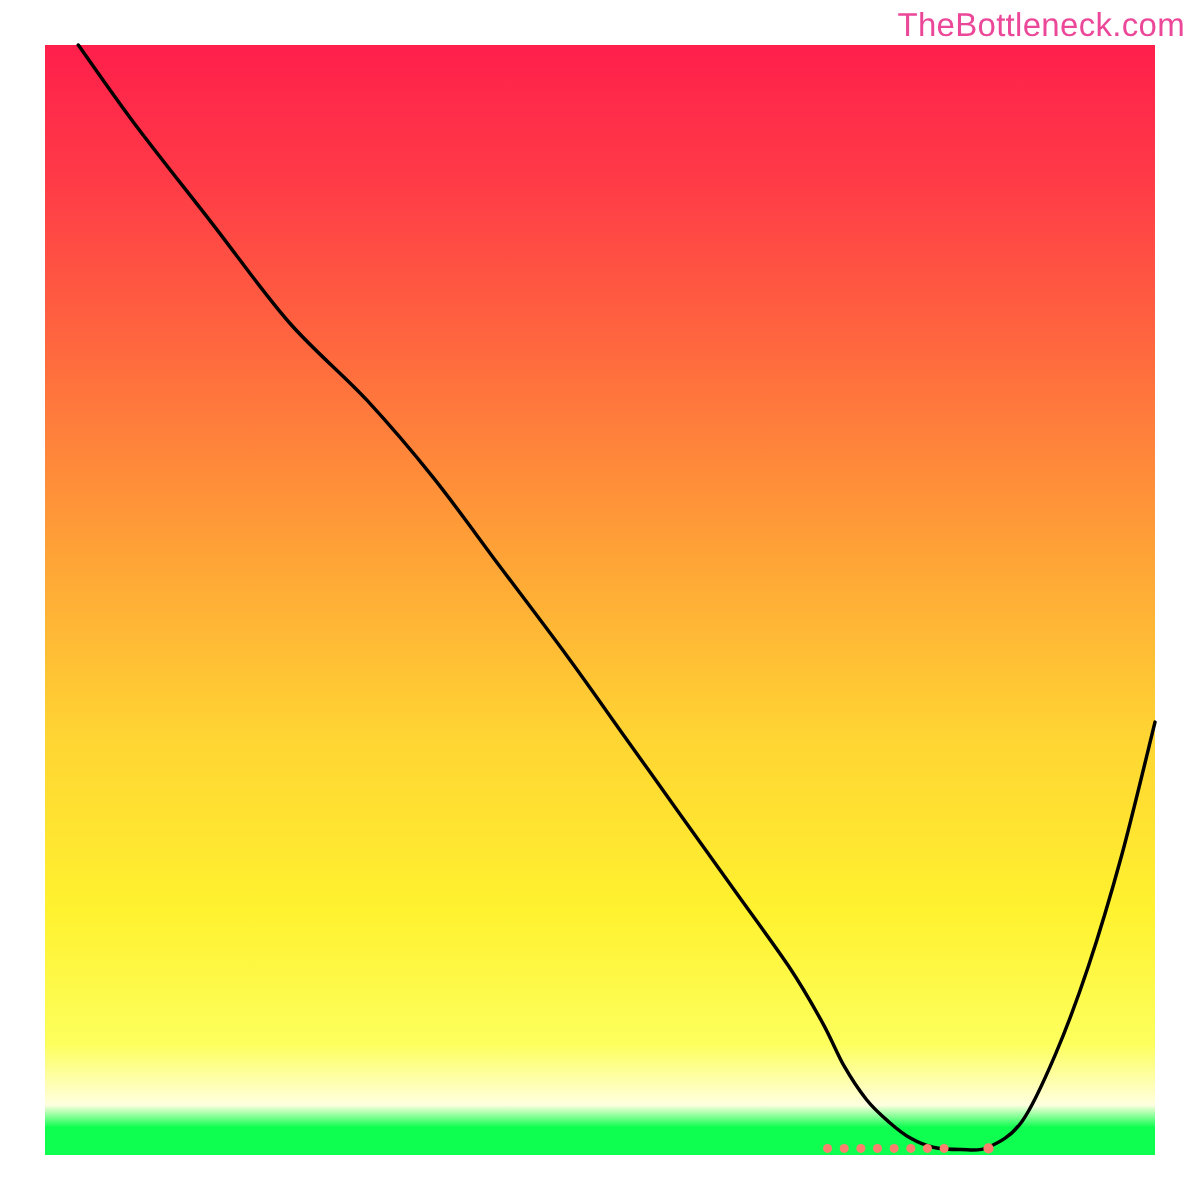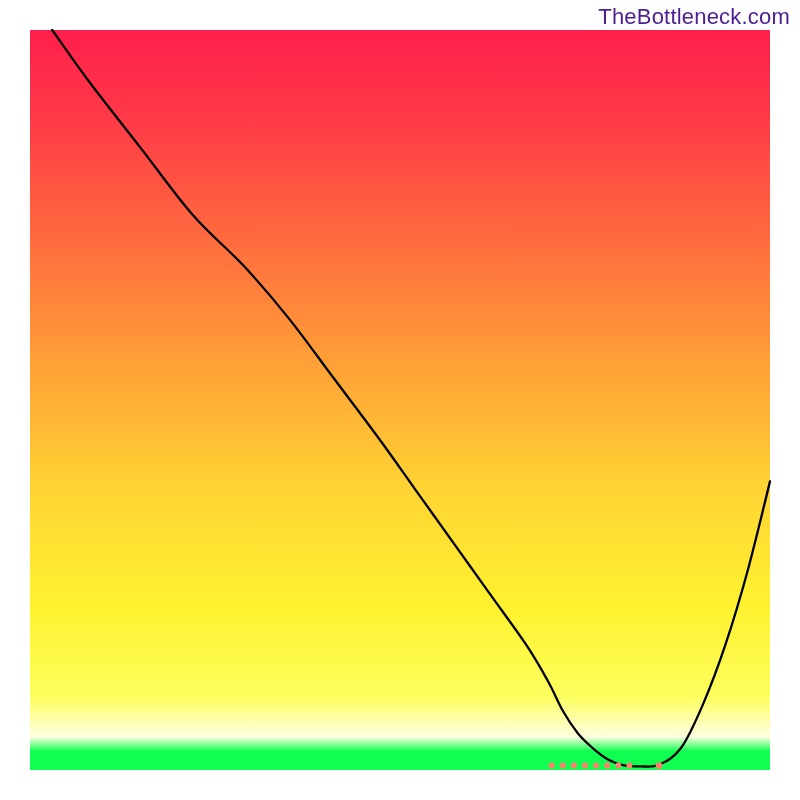--- a/index.html
+++ b/index.html
@@ -15,21 +15,21 @@
     position: relative;
     width: 800px;
     height: 800px;
   }
   .watermark {
     position: absolute;
     top: 4px;
     right: 10px;
     font-size: 22px;
     font-weight: 500;
-    color: #4c1d95;
+    color: #ec4899;
     letter-spacing: 0.2px;
     z-index: 10;
   }
   svg.plot {
     position: absolute;
     left: 0;
     top: 0;
   }
 </style>
 </head>

